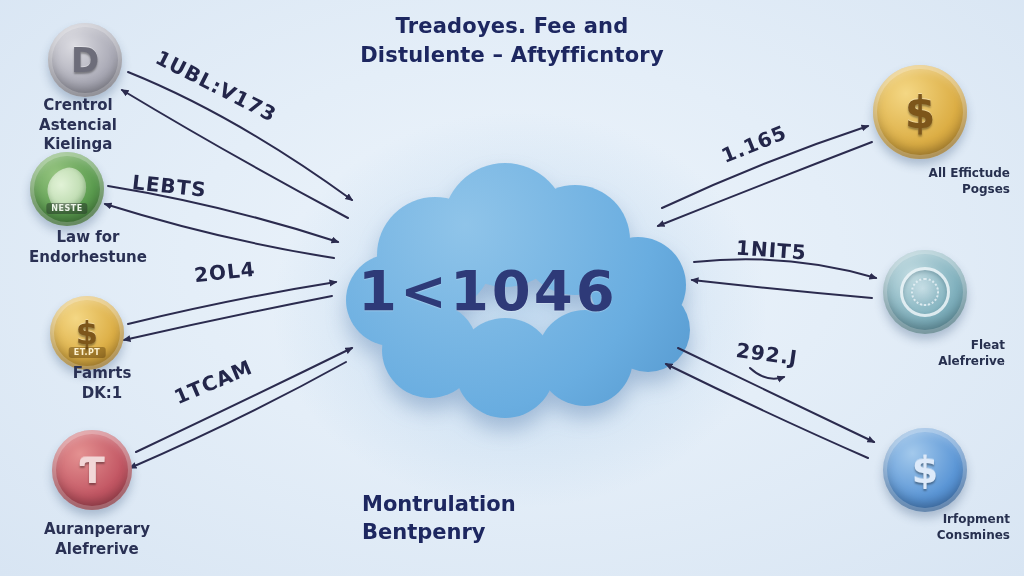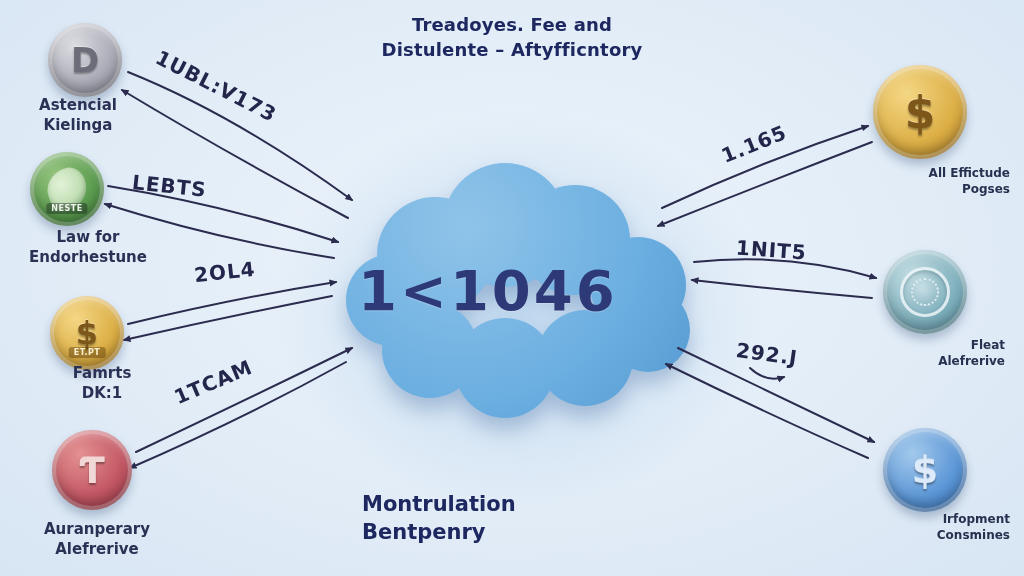--- a/index.html
+++ b/index.html
@@ -11,21 +11,21 @@
     background: radial-gradient(ellipse at 50% 45%, #edf4fb 0%, #e4eef8 45%, #d8e5f3 100%);
   }
   .halo {
     position:absolute; left:270px; top:110px; width:500px; height:400px; border-radius:50%;
     background: radial-gradient(ellipse, rgba(140,185,225,0.45), rgba(140,185,225,0) 70%);
   }
   svg.links { position:absolute; left:0; top:0; }
 
   .title {
     position:absolute; top:12px; left:312px; width:400px; text-align:center;
-    font-size:18px; font-weight:700; color:#1d2760; line-height:1.4; letter-spacing:0.2px;
+    font-size:21px; font-weight:700; color:#1d2760; line-height:1.4; letter-spacing:0.2px;
   }
   .footer {
     position:absolute; top:490px; left:362px; width:300px; text-align:left;
     font-size:21px; font-weight:700; color:#1d2760; line-height:1.35;
   }
 
   .cloud-value {
     position:absolute; left:358px; top:258px; width:300px; text-align:left;
     font-size:56px; font-weight:700; color:#2e3a78; letter-spacing:3px;
     text-shadow: 0 1px 1px rgba(255,255,255,0.25);
@@ -180,20 +180,21 @@
   <div class="coin coin-teal" style="left:883px; top:250px; width:84px; height:84px;">
     <span class="emblem">
       <span class="emblem-inner"></span>
     </span>
   </div>
   <div class="coin coin-blue" style="left:883px; top:428px; width:84px; height:84px;">
     <span class="glyph glyph-blue">$</span>
   </div>
 
   <div class="node-label" style="left:8px; top:96px; width:140px;">
+    <div>Crentrol</div>
     <div>Astencial</div>
     <div>Kielinga</div>
   </div>
   <div class="node-label" style="left:18px; top:228px; width:140px;">
     <div>Law for</div>
     <div>Endorhestune</div>
   </div>
   <div class="node-label" style="left:32px; top:364px; width:140px;">
     <div>Famrts</div>
     <div>DK:1</div>

